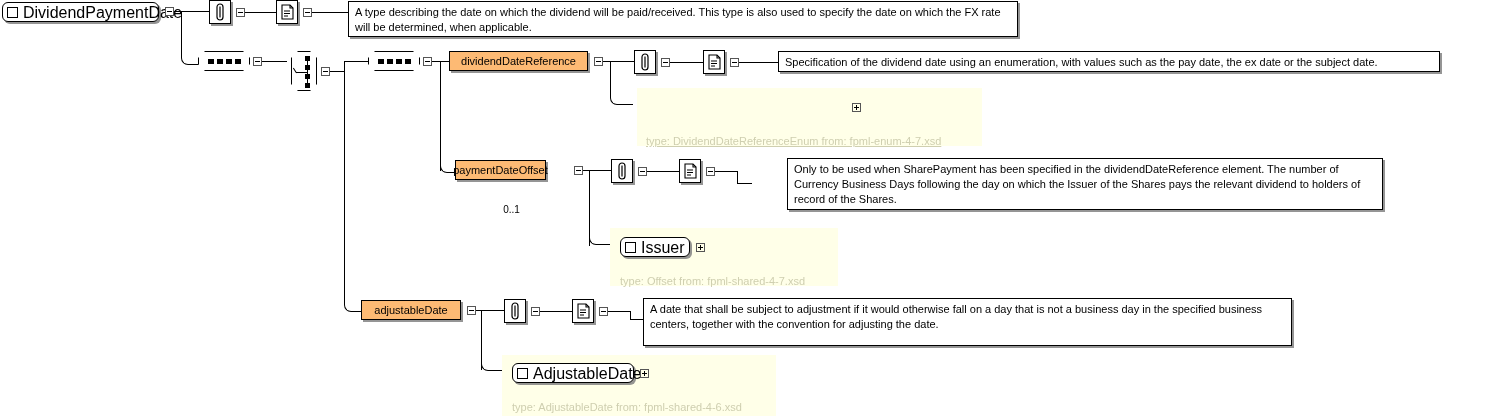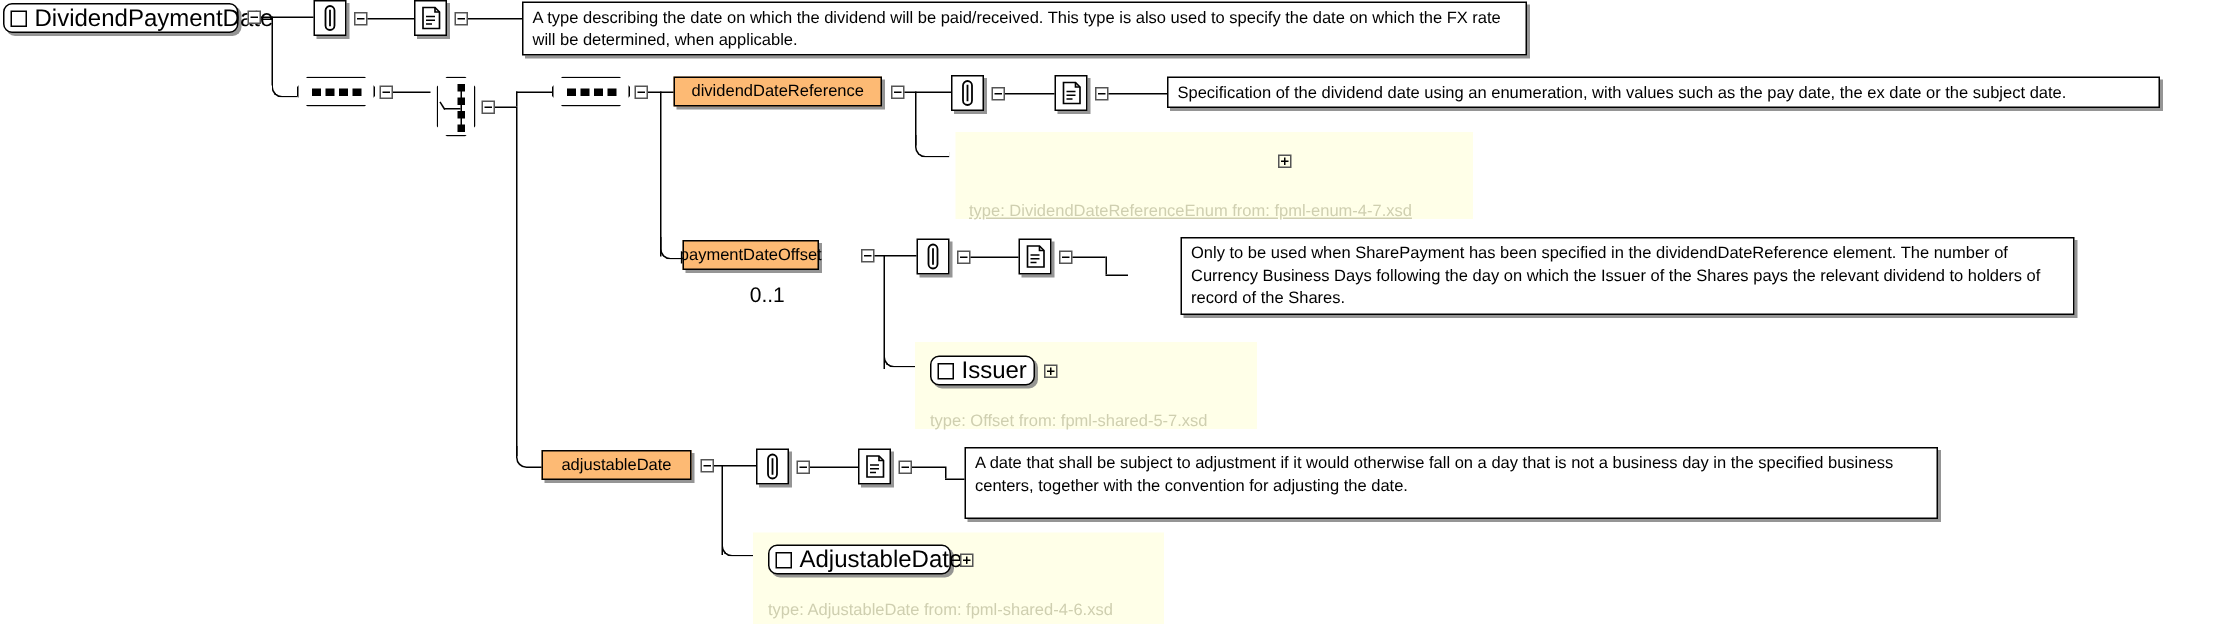--- a/index.html
+++ b/index.html
@@ -190,21 +190,21 @@
 
   <div class="doc" style="left:778px;top:51px;width:662px;height:21px;">Specification of the dividend date using an enumeration, with values such as the pay date, the ex date or the subject date.</div>
 
   <div class="ypanel" style="left:637px;top:88px;width:345px;height:58px;"></div>
   <div class="tgl plus onyellow" style="left:852px;top:103px;"></div>
   <div class="ytype" style="left:646px;top:135px;text-decoration:underline;">type: DividendDateReferenceEnum from: fpml-enum-4-7.xsd</div>
 
   <div class="enode" style="left:455px;top:160px;width:91px;">
     <span>paymentDateOffset</span>
   </div>
-  <div style="position:absolute;left:455px;top:188px;width:113px;text-align:center;font-size:14px;">0..1</div>
+  <div style="position:absolute;left:455px;top:204px;width:113px;text-align:center;font-size:10px;">0..1</div>
   <div class="tgl" style="left:574px;top:166px;"></div>
 
   <div class="ln lnh" style="left:583px;top:170px;width:29px;"></div>
   <div class="ln lnv" style="left:589px;top:170px;height:76px;"></div>
   <div class="elbow" style="left:589px;top:230px;width:22px;height:14px;"></div>
 
   <div class="ibox" style="left:611px;top:159px;">
     <svg width="12" height="18" viewBox="0 0 12 18">
       <rect x="3" y="1" width="6" height="16" rx="3" fill="#fff" stroke="#000" stroke-width="1.2"></rect>
       <line x1="6" y1="3.5" x2="6" y2="14.5" stroke="#000" stroke-width="1.2"></line>
@@ -228,21 +228,21 @@
   <div class="ln lnh" style="left:737px;top:183px;width:15px;"></div>
 
   <div class="doc" style="left:751px;top:158px;width:596px;height:52px;margin-left:36px;">Only to be used when SharePayment has been specified in the dividendDateReference element. The number of Currency Business Days following the day on which the Issuer of the Shares pays the relevant dividend to holders of record of the Shares.</div>
 
   <div class="ypanel" style="left:610px;top:228px;width:228px;height:58px;"></div>
   <div class="rnode" style="left:620px;top:237px;width:70px;">
     <span class="ic-square"></span>
     <span class="lbl">Issuer</span>
   </div>
   <div class="tgl plus onyellow" style="left:696px;top:243px;"></div>
-  <div class="ytype" style="left:620px;top:275px;">type: Offset from: fpml-shared-5-7.xsd</div>
+  <div class="ytype" style="left:620px;top:275px;">type: Offset from: fpml-shared-4-7.xsd</div>
 
   <div class="enode" style="left:361px;top:300px;width:100px;">
     <span>adjustableDate</span>
   </div>
   <div class="tgl" style="left:467px;top:306px;"></div>
 
   <div class="ln lnh" style="left:476px;top:310px;width:29px;"></div>
   <div class="ln lnv" style="left:481px;top:310px;height:60px;"></div>
   <div class="elbow" style="left:481px;top:356px;width:22px;height:14px;"></div>
 

